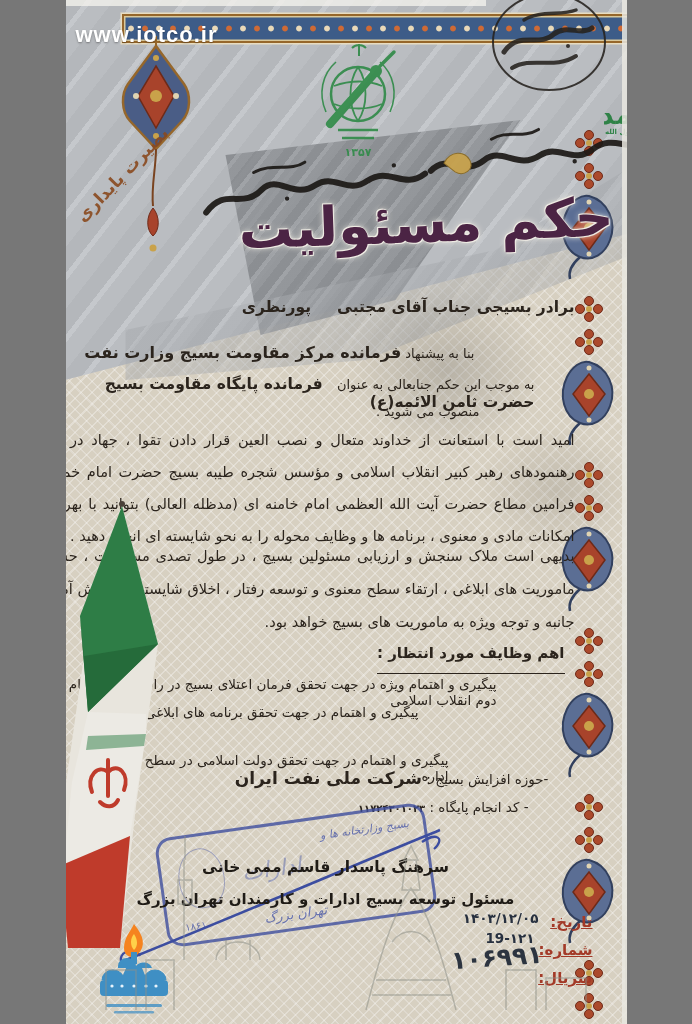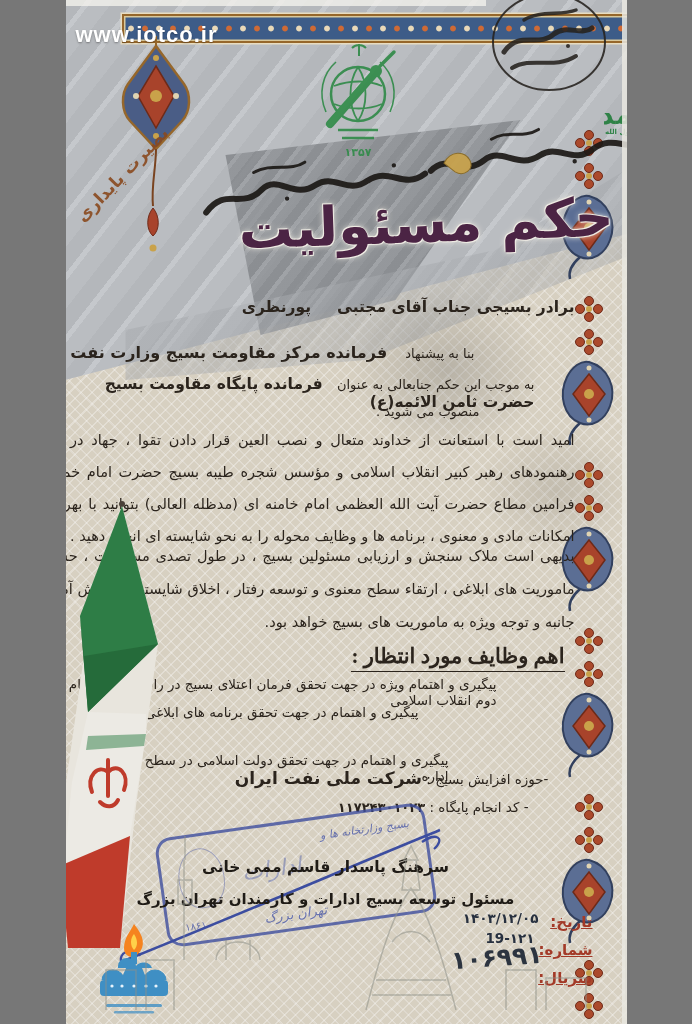--- a/index.html
+++ b/index.html
@@ -59,37 +59,37 @@
   .doc-title{position:absolute;left:150px;top:192px;width:420px;text-align:center;
     font-size:54px;font-weight:bold;color:#4b2444;transform:rotate(-2deg);
     text-shadow:0 0 2px #efece4,0 0 6px #efece4,1px 1px 0 #efece4,-1px -1px 0 #efece4;}
 
   
   .rtl{direction:rtl;text-align:right;}
   .ltr{direction:ltr;unicode-bidi:bidi-override;display:inline-block;}
   .recipient{position:absolute;right:52px;top:298px;font-size:15.5px;font-weight:bold;}
   .gap{display:inline-block;width:26px;}
   .line-b{position:absolute;right:152px;top:343px;font-size:13px;}
-  .line-b b{font-size:16px;margin-right:14px;}
+  .line-b b{font-size:16px;}
   .line-c{position:absolute;right:92px;top:375px;font-size:13px;}
   .line-c b{font-size:15.5px;margin-right:10px;}
   .line-d{position:absolute;right:147px;top:404px;font-size:13px;}
   .para{position:absolute;right:52px;width:572px;font-size:14.5px;text-align:justify;}
   .p1{top:424px;line-height:32px;}
   .p2{top:540px;line-height:33px;}
-  .duty-head{position:absolute;right:62px;top:644px;font-size:21px;font-weight:bold;
-    border-bottom:1.5px solid #2b241d;padding-bottom:2px;font-family:Liberation Serif, serif;}
+  .duty-head{position:absolute;right:62px;top:644px;font-size:15px;font-weight:bold;
+    border-bottom:1.5px solid #2b241d;padding-bottom:11px;}
   .duty{position:absolute;font-size:13.5px;}
   .d1{right:130px;top:676px;}
   .d2{right:208px;top:704px;}
   .d3{right:178px;top:752px;}
   .hoze{position:absolute;right:78px;top:768px;font-size:13.5px;}
   .hoze b{font-size:17px;}
   .code{position:absolute;right:98px;top:799px;font-size:13.5px;}
-  .code .num{font-weight:bold;font-size:13px;letter-spacing:2px;}
+  .code .num{font-weight:bold;font-size:10px;letter-spacing:2px;}
 
   
   .stamp{position:absolute;left:94px;top:820px;width:266px;height:104px;border:3px solid #3f4f9f;
     border-radius:16px;transform:rotate(-8deg);opacity:.8;color:#4a59a8;}
   .stamp .s1{position:absolute;right:14px;top:10px;font-size:11px;font-style:italic;}
   .stamp .s2{position:absolute;left:80px;top:30px;font-size:22px;opacity:.55;font-style:italic;}
   .stamp .s3{position:absolute;left:96px;bottom:6px;font-size:13px;font-style:italic;}
   .stamp .s4{position:absolute;left:16px;bottom:10px;font-size:10px;}
   .stamp .s-logo{position:absolute;left:16px;top:12px;width:44px;height:58px;opacity:.55;
     border:1.5px solid #4a59a8;border-radius:50% 50% 45% 45%;}

